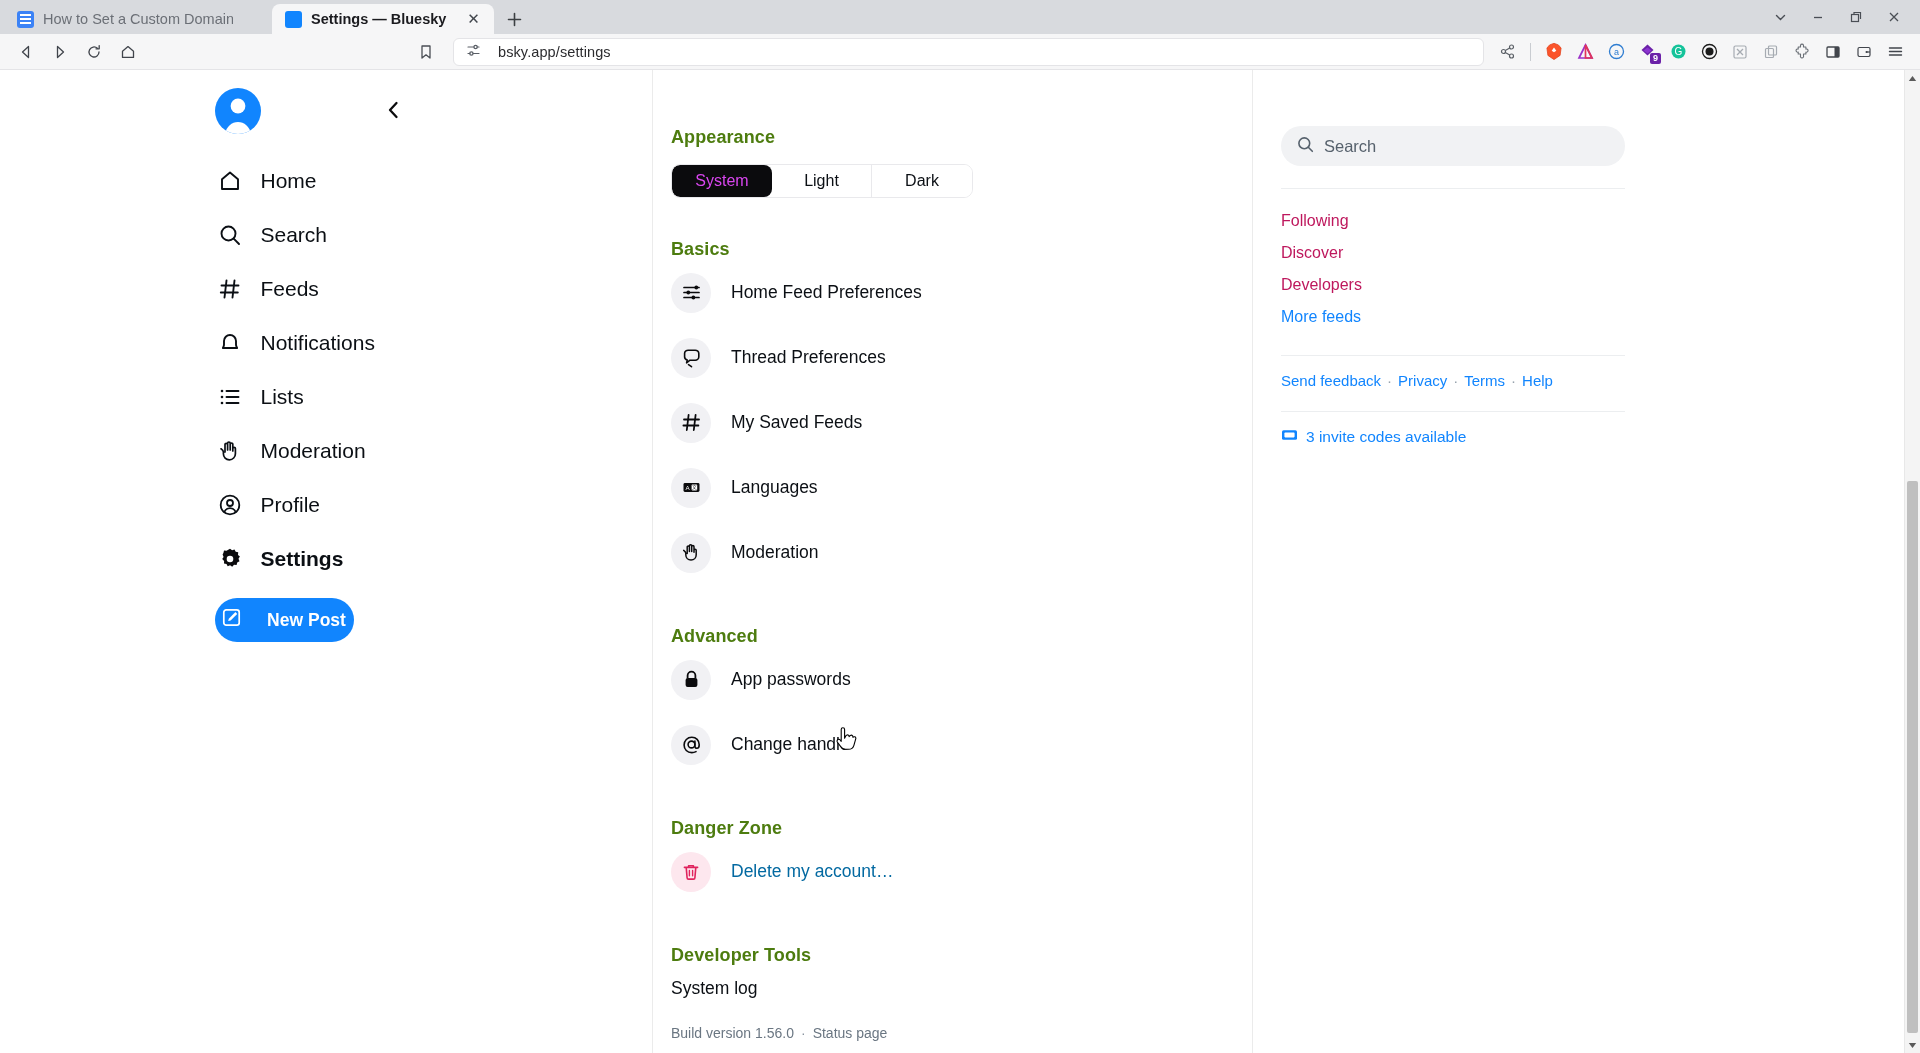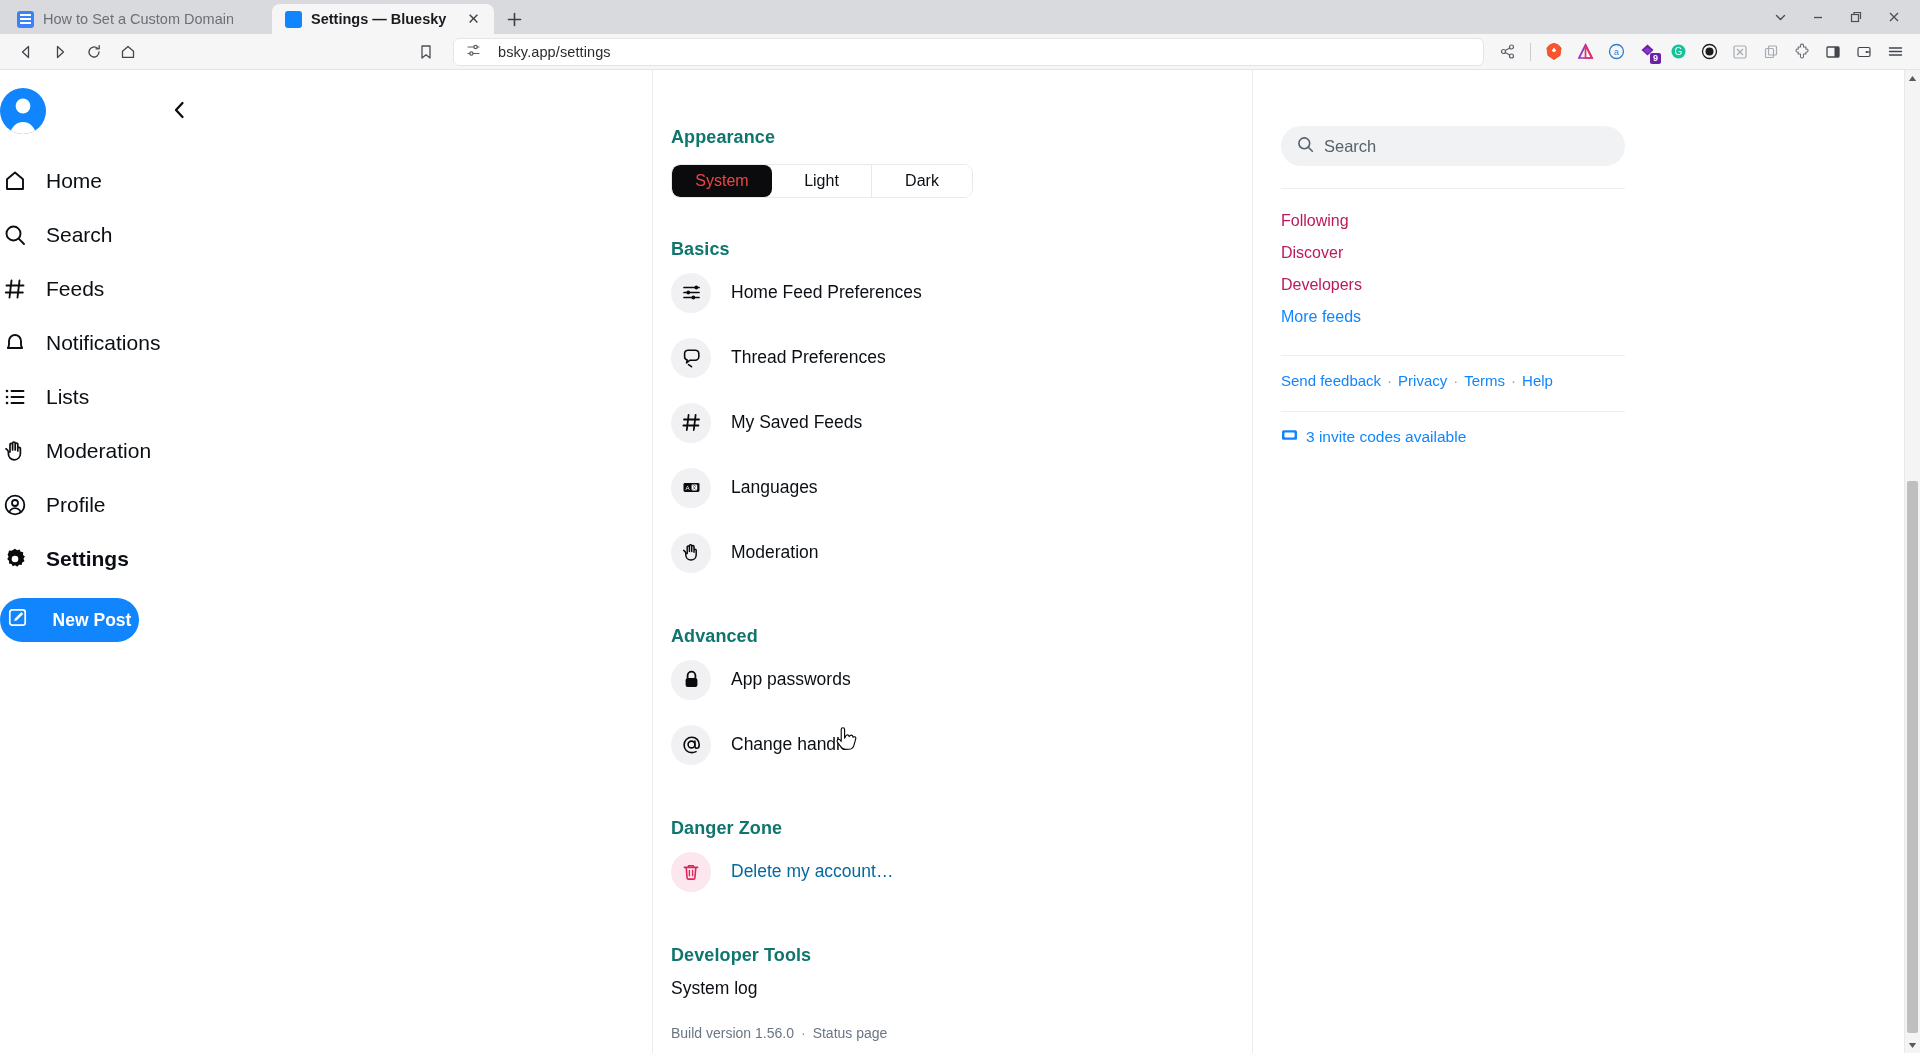--- a/index.html
+++ b/index.html
@@ -73,21 +73,21 @@
     font-size: 9px; line-height: 11px; min-width: 11px; text-align: center;
     border-radius: 2px; font-weight: bold; padding: 0 1px;
   }
 
   
   .viewport { flex: 1; display: flex; background: #fff; position: relative; overflow: hidden; }
   .page { flex: 1; display: flex; justify-content: flex-start; }
 
   
   .leftnav {
-    width: 653px; display: flex; justify-content: flex-start;
+    width: 653px; display: flex; justify-content: center;
     border-right: 1px solid #ebebeb; padding-right: 23px; padding-top: 18px;
   }
   .leftnav-inner { width: 200px; }
   .nav-top { display: flex; align-items: flex-start; justify-content: space-between; padding-right: 6px; }
   .avatar {
     width: 46px; height: 46px; border-radius: 50%; background: #1185fe;
     display: flex; align-items: flex-end; justify-content: center; overflow: hidden; flex: none;
   }
   .avatar svg { display: block; }
   .collapse-btn {
@@ -105,34 +105,34 @@
     margin-top: 12px; width: 139px; height: 44px; background: #1185fe; border-radius: 999px;
     display: flex; align-items: center; justify-content: center; gap: 26px;
     color: #fff; font-size: 17.5px; font-weight: bold; border: none;
   }
 
   
   .center {
     width: 600px; border-right: 1px solid #ebebeb; padding: 57px 40px 0 18px;
   }
   .sec-head {
-    font-size: 18px; font-weight: bold; color: #0f766e; letter-spacing: .1px;
+    font-size: 18px; font-weight: bold; color: #4d7c0f; letter-spacing: .1px;
   }
   .sec-head.gap { margin-top: 41px; }
   .segmented {
     margin-top: 16px; display: inline-flex; border-radius: 9px; overflow: hidden;
     border: 1px solid #e9e9ec; background: #fff;
   }
   .seg {
     padding: 0 16px; height: 32px; min-width: 100px; display: flex; align-items: center;
     justify-content: center; font-size: 16px; color: #0b0f14; background: #fff;
     border-right: 1px solid #e9e9ec;
   }
   .seg:last-child { border-right: none; }
-  .seg.active { background: #0b0b0d; color: #ef4444; border-radius: 8px; border-right: none; }
+  .seg.active { background: #0b0b0d; color: #d946ef; border-radius: 8px; border-right: none; }
 
   .row {
     display: flex; align-items: center; gap: 20px; height: 65px;
   }
   .row-ic {
     width: 40px; height: 40px; border-radius: 50%; background: #f1f1f4;
     display: flex; align-items: center; justify-content: center; flex: none; color: #0b0b0d;
   }
   .row-ic.danger { background: #fde7ee; color: #e0245e; }
   .row-label { font-size: 17.5px; color: #0b0f14; }

